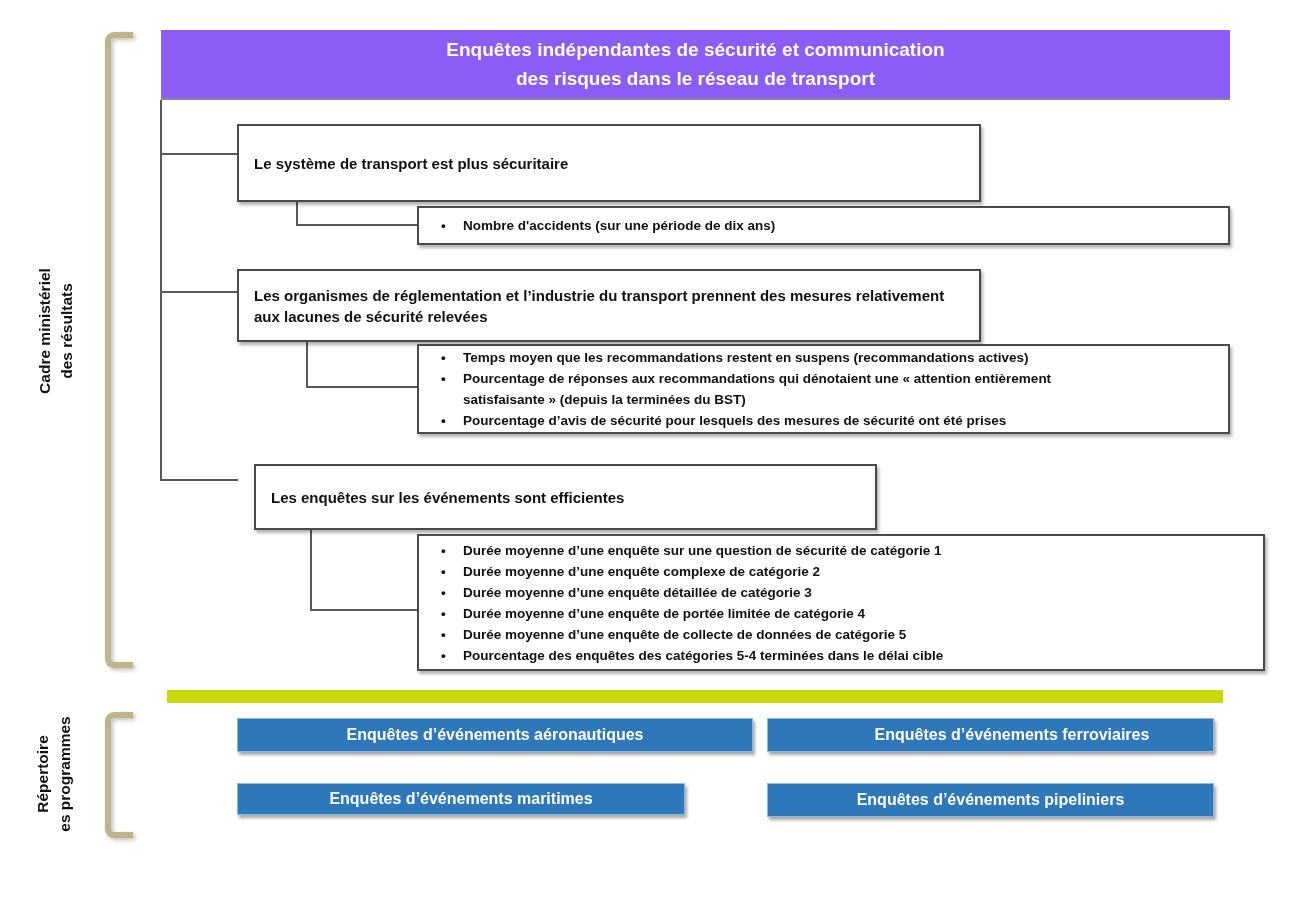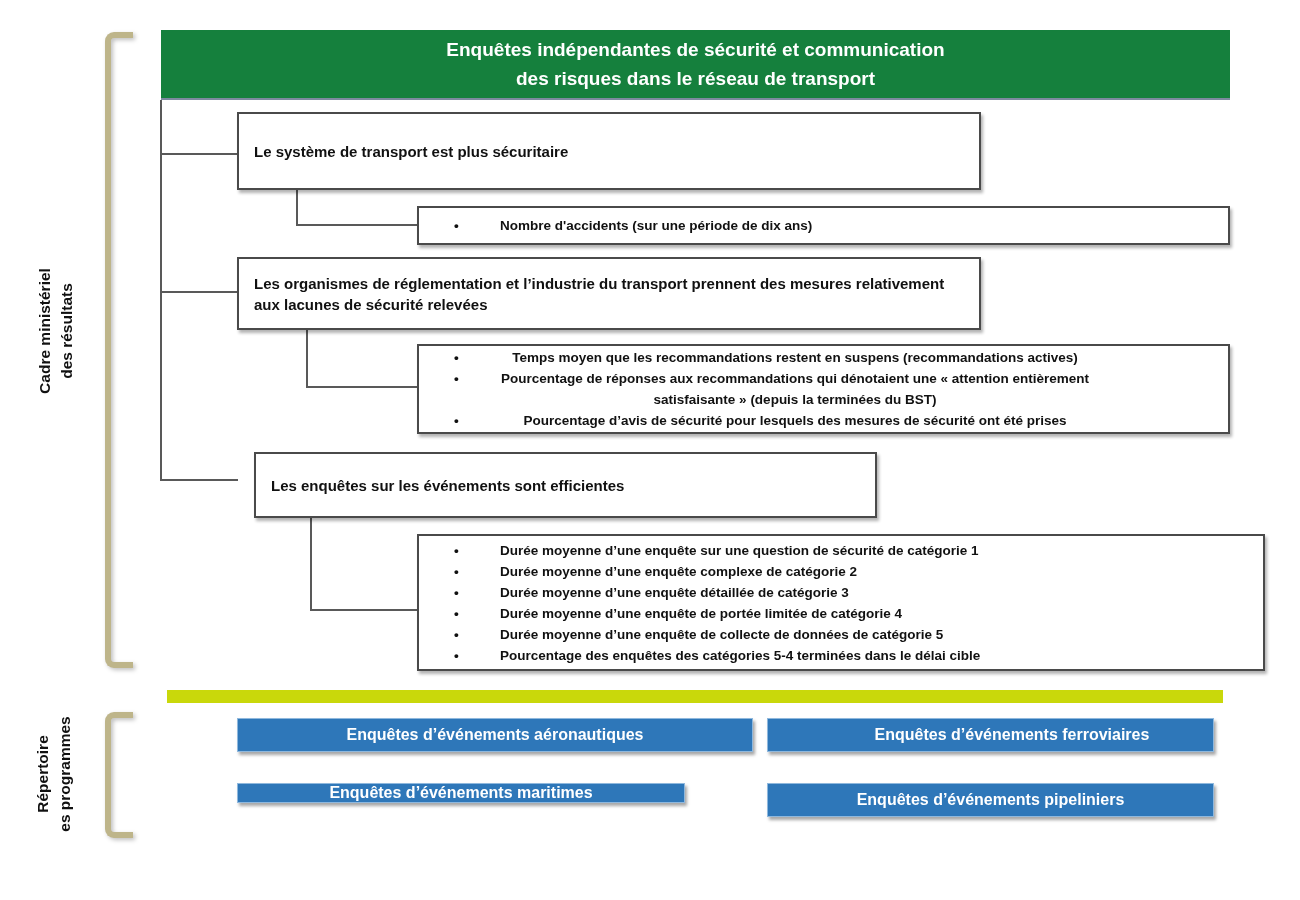--- a/index.html
+++ b/index.html
@@ -3,21 +3,21 @@
 <meta charset="utf-8">
 <style>
   html,body{margin:0;padding:0;background:#fff;}
   .canvas{
     position:relative;width:1300px;height:900px;background:#ffffff;
     font-family:"Liberation Sans",sans-serif;color:#111;overflow:hidden;
   }
   
   .header{
     position:absolute;left:161px;top:30px;width:1069px;height:70px;
-    background:#15803d;color:#ffffff;text-align:center;
+    background:#8b5cf6;color:#ffffff;text-align:center;
     font-weight:bold;font-size:19px;line-height:29px;
     display:flex;flex-direction:column;justify-content:center;
     border-bottom:2px solid #7d8aa0;box-sizing:border-box;
   }
   
   .line{position:absolute;background:#595959;}
   .trunk{left:160px;top:100px;width:2px;height:381px;}
   .br1{left:161px;top:153px;width:77px;height:2px;}
   .br2{left:161px;top:291px;width:77px;height:2px;}
   .br3{left:161px;top:479px;width:77px;height:2px;}
@@ -26,53 +26,53 @@
   .c2v{left:306px;top:330px;width:2px;height:58px;}
   .c2h{left:306px;top:386px;width:112px;height:2px;}
   .c3v{left:310px;top:518px;width:2px;height:93px;}
   .c3h{left:310px;top:609px;width:108px;height:2px;}
   
   .rbox{
     position:absolute;background:#ffffff;border:2px solid #4a4a4a;
     box-shadow:2px 3px 3px rgba(0,0,0,0.30);
     display:flex;align-items:center;box-sizing:border-box;
     font-weight:bold;font-size:15px;line-height:21px;
-    padding-left:15px;padding-right:25px;
+    padding-left:15px;padding-right:25px;margin-top:12px;
   }
   .r1{left:237px;top:112px;width:744px;height:78px;}
   .r2{left:237px;top:257px;width:744px;height:73px;}
   .r3{left:254px;top:452px;width:623px;height:66px;}
   
   .ibox{
     position:absolute;background:#ffffff;border:2px solid #4a4a4a;
     box-shadow:2px 3px 3px rgba(0,0,0,0.30);
     display:flex;align-items:center;box-sizing:border-box;
   }
   .i1{left:417px;top:206px;width:813px;height:39px;}
-  .i2{left:417px;top:344px;width:813px;height:90px;text-align:center;}
+  .i2{left:417px;top:344px;width:813px;height:90px;}
   .i3{left:417px;top:534px;width:848px;height:137px;}
   .ibox ul{list-style:none;margin:0;padding:0 10px 0 0;width:100%;}
   .ibox li{
-    position:relative;padding-left:68px;
-    font-weight:bold;font-size:13.5px;line-height:21px;color:#111;margin-left:13px;
+    position:relative;padding-left:44px;
+    font-weight:bold;font-size:13.5px;line-height:21px;color:#111;
   }
   .ibox li::before{content:"\2022";position:absolute;left:22px;}
   .i2 li{padding-right:128px;}
   
   .divider{position:absolute;left:167px;top:690px;width:1056px;height:13px;background:#C9D80B;}
   
   .pbtn{
     position:absolute;background:#2E77B9;border:1px solid #8FB8DD;
     box-shadow:2px 3px 3px rgba(0,0,0,0.35);box-sizing:border-box;
     color:#ffffff;font-weight:bold;font-size:16px;
     display:flex;align-items:center;justify-content:center;cursor:pointer;
   }
   .p1{left:237px;top:718px;width:516px;height:34px;}
   .p2{left:767px;top:718px;width:447px;height:34px;padding-left:43px;}
-  .p3{left:237px;top:783px;width:448px;height:20px;}
+  .p3{left:237px;top:783px;width:448px;height:32px;}
   .p4{left:767px;top:783px;width:447px;height:34px;}
   
   .bracket{
     position:absolute;left:105px;width:28px;box-sizing:border-box;
     border-left:6px solid #BEB58A;border-top:6px solid #BEB58A;border-bottom:6px solid #BEB58A;
     border-radius:9px 0 0 9px;
     filter:drop-shadow(2px 2px 2px rgba(0,0,0,0.25));
   }
   .b1{top:32px;height:636px;}
   .b2{top:712px;height:126px;}

